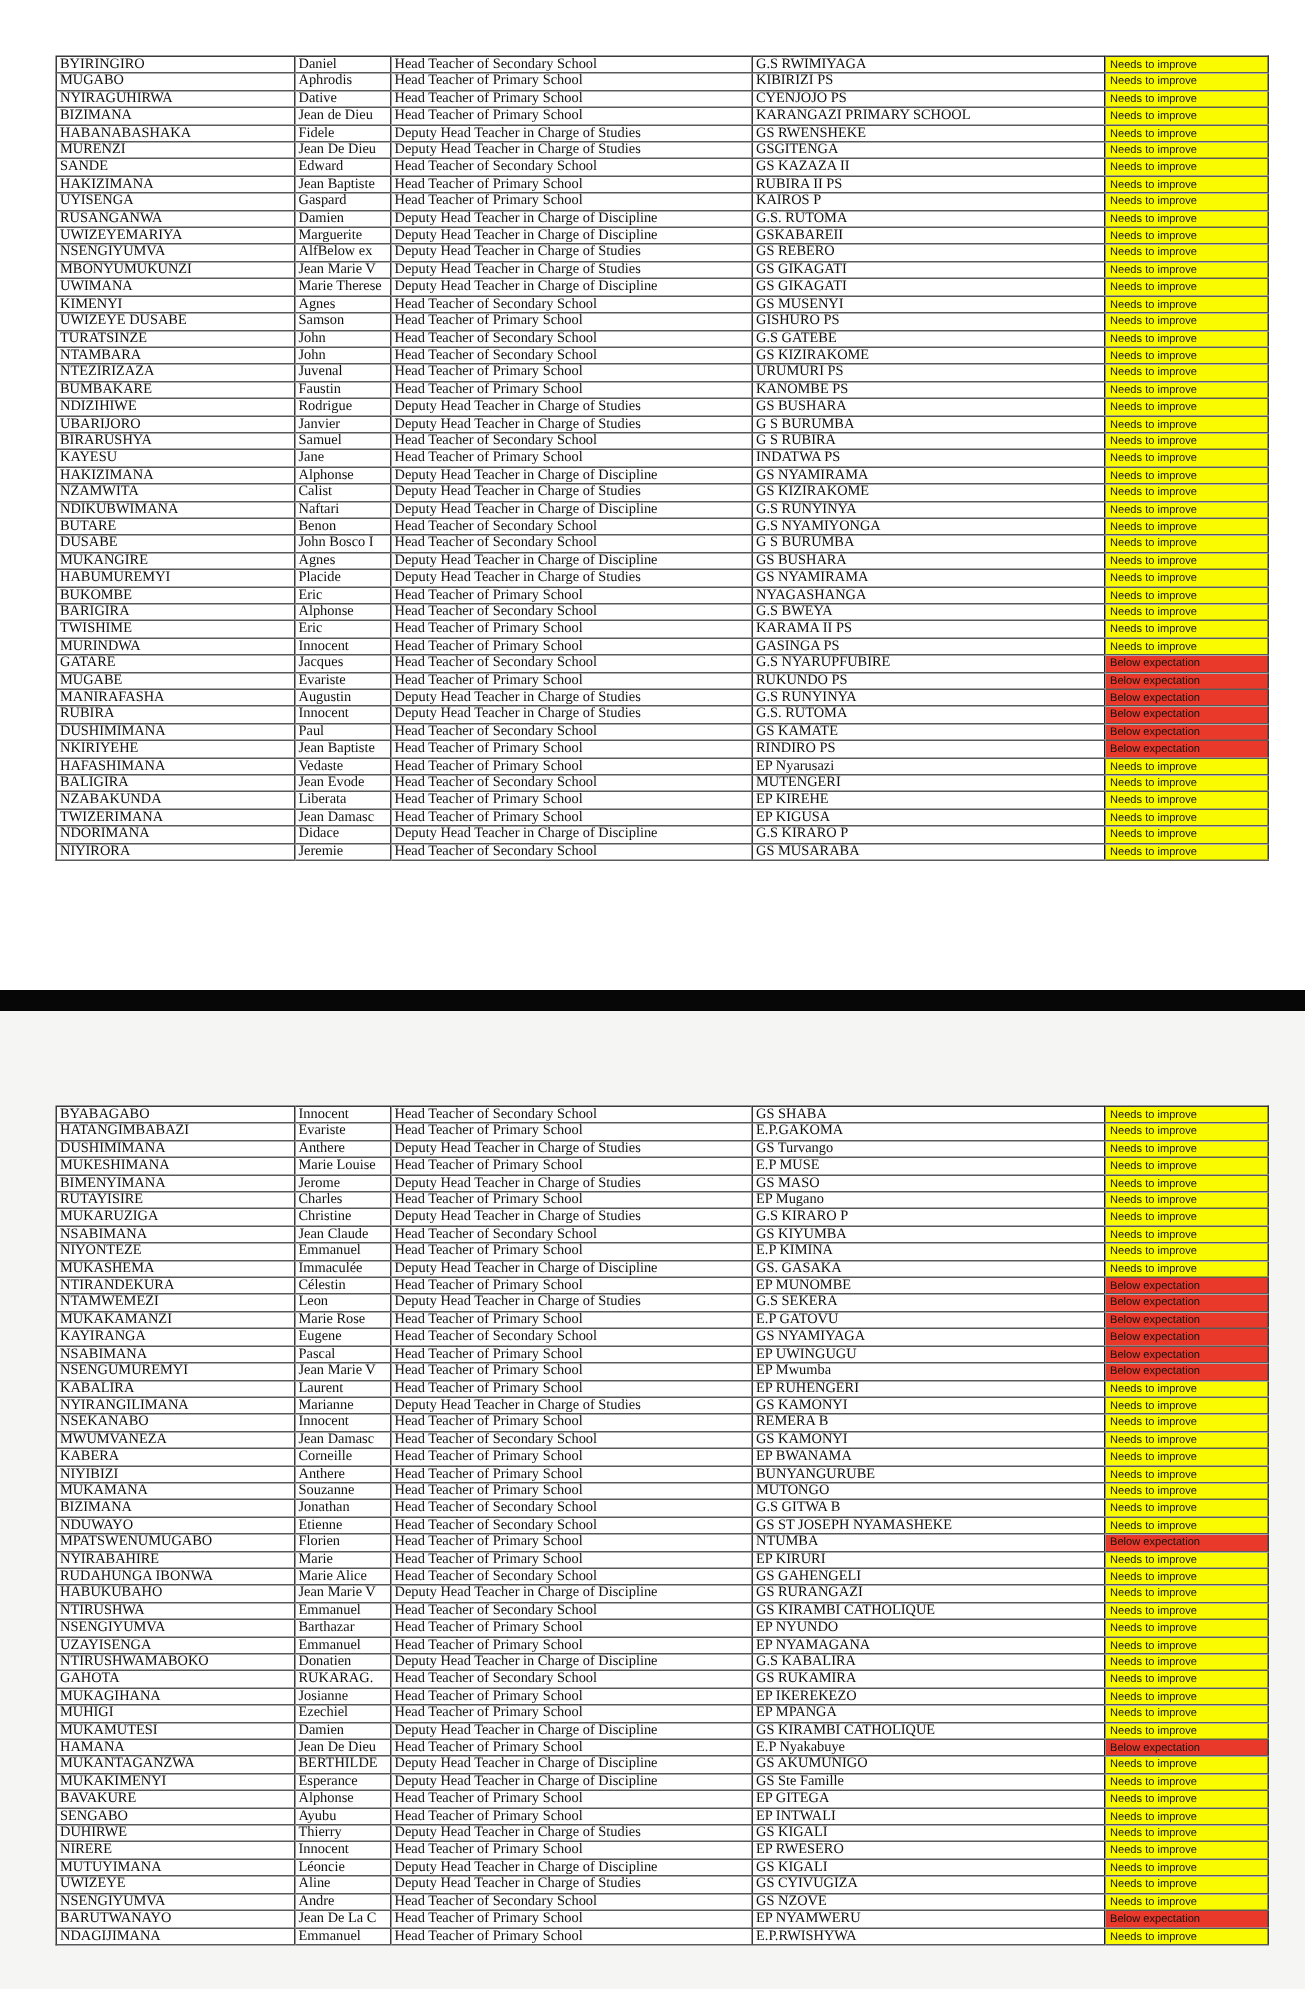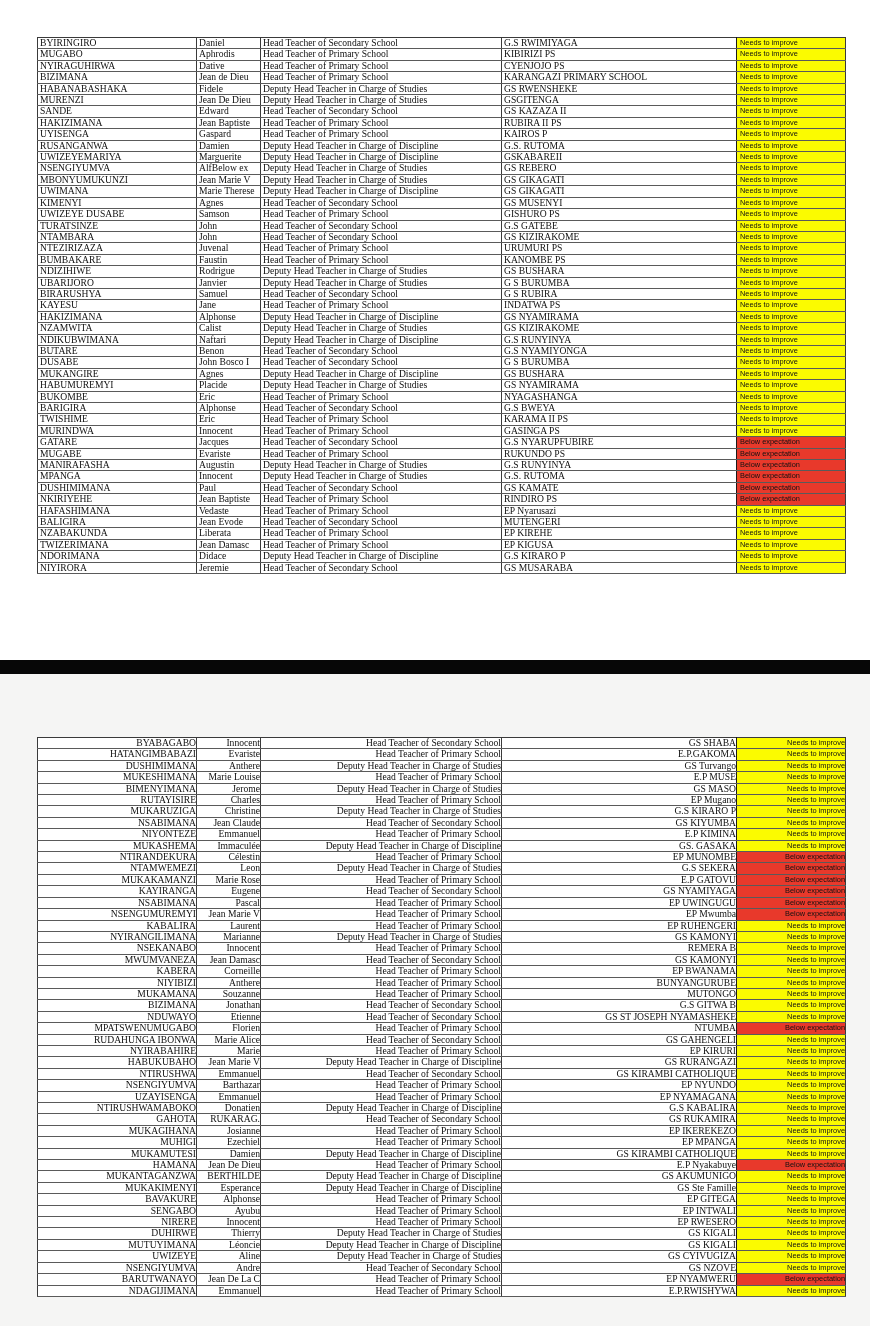--- a/index.html
+++ b/index.html
@@ -7,21 +7,21 @@
     width:870px;height:1326px;position:relative;background:#ffffff;
     font-family:"Liberation Serif", serif;overflow:hidden;
   }
   .lower-bg{position:absolute;left:0;top:674px;width:870px;height:652px;background:#f5f5f4;}
   .divider-bar{position:absolute;left:0;top:660px;width:870px;height:14px;background:#070707;}
   table.perf{
     position:absolute;left:37px;width:808px;border-collapse:collapse;table-layout:fixed;
     background:#ffffff;border:1px solid #3a3a3a;
   }
   #table1{top:37px;}
-  #table2{top:737px;text-align:right;}
+  #table2{top:737px;}
   td{
     height:10.4px;line-height:10.4px;padding:0 0 0 2px;
     border-bottom:1px solid #5a5a5a;border-left:1px solid #3a3a3a;
     font-family:"Liberation Serif", serif;font-size:9.6px;color:#101010;
     white-space:nowrap;overflow:hidden;background:#ffffff;
   }
   td.c-status{
     font-family:"Liberation Sans", sans-serif;font-size:7.4px;line-height:10.4px;
     padding-left:3px;border-left:1px solid #1a1a1a;color:#111111;
   }
@@ -301,21 +301,21 @@
         <td class="c-status" style="background: rgb(232, 57, 43); color: rgb(17, 17, 17);">Below expectation</td>
       </tr>
       <tr>
         <td>MANIRAFASHA</td>
         <td>Augustin</td>
         <td>Deputy Head Teacher in Charge of Studies</td>
         <td>G.S RUNYINYA</td>
         <td class="c-status" style="background: rgb(232, 57, 43); color: rgb(17, 17, 17);">Below expectation</td>
       </tr>
       <tr>
-        <td>MPANGA</td>
+        <td>RUBIRA</td>
         <td>Innocent</td>
         <td>Deputy Head Teacher in Charge of Studies</td>
         <td>G.S. RUTOMA</td>
         <td class="c-status" style="background: rgb(232, 57, 43); color: rgb(17, 17, 17);">Below expectation</td>
       </tr>
       <tr>
         <td>DUSHIMIMANA</td>
         <td>Paul</td>
         <td>Head Teacher of Secondary School</td>
         <td>GS KAMATE</td>
@@ -558,34 +558,34 @@
         <td class="c-status" style="background: rgb(251, 251, 0); color: rgb(17, 17, 17);">Needs to improve</td>
       </tr>
       <tr>
         <td>MPATSWENUMUGABO</td>
         <td>Florien</td>
         <td>Head Teacher of Primary School</td>
         <td>NTUMBA</td>
         <td class="c-status" style="background: rgb(232, 57, 43); color: rgb(17, 17, 17);">Below expectation</td>
       </tr>
       <tr>
+        <td>NYIRABAHIRE</td>
+        <td>Marie</td>
+        <td>Head Teacher of Primary School</td>
+        <td>EP KIRURI</td>
+        <td class="c-status" style="background: rgb(251, 251, 0); color: rgb(17, 17, 17);">Needs to improve</td>
+      </tr>
+      <tr>
         <td>RUDAHUNGA IBONWA</td>
         <td>Marie Alice</td>
         <td>Head Teacher of Secondary School</td>
         <td>GS GAHENGELI</td>
         <td class="c-status" style="background: rgb(251, 251, 0); color: rgb(17, 17, 17);">Needs to improve</td>
       </tr>
       <tr>
-        <td>NYIRABAHIRE</td>
-        <td>Marie</td>
-        <td>Head Teacher of Primary School</td>
-        <td>EP KIRURI</td>
-        <td class="c-status" style="background: rgb(251, 251, 0); color: rgb(17, 17, 17);">Needs to improve</td>
-      </tr>
-      <tr>
         <td>HABUKUBAHO</td>
         <td>Jean Marie V</td>
         <td>Deputy Head Teacher in Charge of Discipline</td>
         <td>GS RURANGAZI</td>
         <td class="c-status" style="background: rgb(251, 251, 0); color: rgb(17, 17, 17);">Needs to improve</td>
       </tr>
       <tr>
         <td>NTIRUSHWA</td>
         <td>Emmanuel</td>
         <td>Head Teacher of Secondary School</td>
@@ -670,31 +670,31 @@
         <td class="c-status" style="background: rgb(251, 251, 0); color: rgb(17, 17, 17);">Needs to improve</td>
       </tr>
       <tr>
         <td>SENGABO</td>
         <td>Ayubu</td>
         <td>Head Teacher of Primary School</td>
         <td>EP INTWALI</td>
         <td class="c-status" style="background: rgb(251, 251, 0); color: rgb(17, 17, 17);">Needs to improve</td>
       </tr>
       <tr>
+        <td>DUHIRWE</td>
+        <td>Thierry</td>
+        <td>Deputy Head Teacher in Charge of Studies</td>
+        <td>GS KIGALI</td>
+        <td class="c-status" style="background: rgb(251, 251, 0); color: rgb(17, 17, 17);">Needs to improve</td>
+      </tr>
+      <tr>
         <td>NIRERE</td>
         <td>Innocent</td>
         <td>Head Teacher of Primary School</td>
         <td>EP RWESERO</td>
-        <td class="c-status" style="background: rgb(251, 251, 0); color: rgb(17, 17, 17);">Needs to improve</td>
-      </tr>
-      <tr>
-        <td>DUHIRWE</td>
-        <td>Thierry</td>
-        <td>Deputy Head Teacher in Charge of Studies</td>
-        <td>GS KIGALI</td>
         <td class="c-status" style="background: rgb(251, 251, 0); color: rgb(17, 17, 17);">Needs to improve</td>
       </tr>
       <tr>
         <td>MUTUYIMANA</td>
         <td>Léoncie</td>
         <td>Deputy Head Teacher in Charge of Discipline</td>
         <td>GS KIGALI</td>
         <td class="c-status" style="background: rgb(251, 251, 0); color: rgb(17, 17, 17);">Needs to improve</td>
       </tr>
       <tr>

